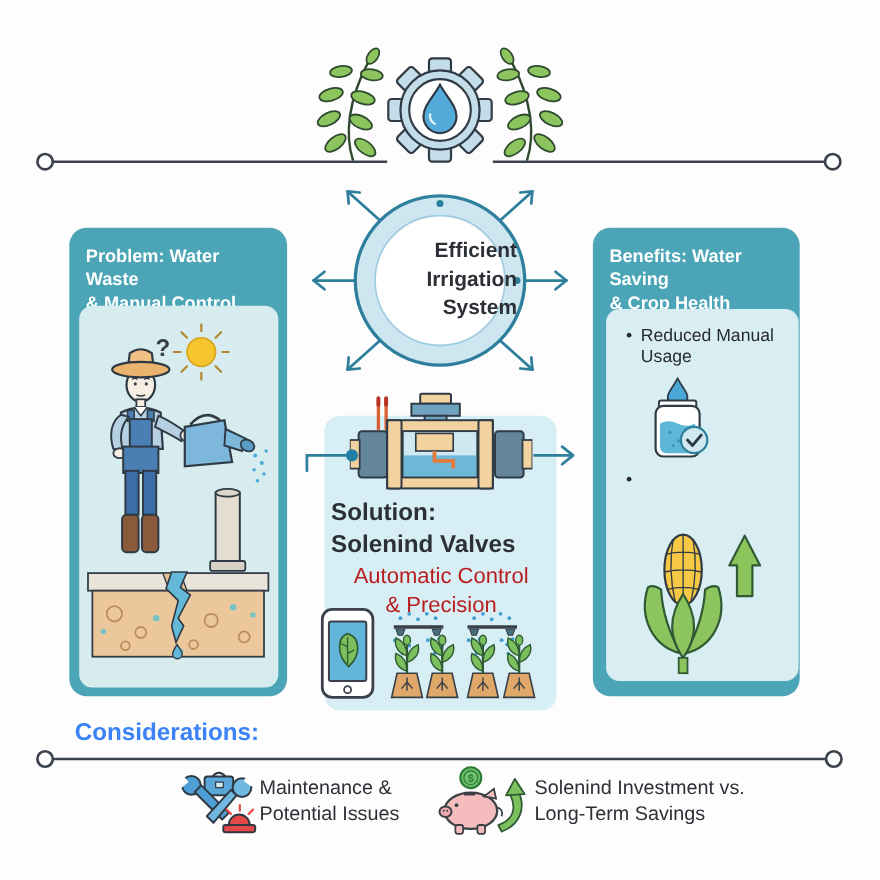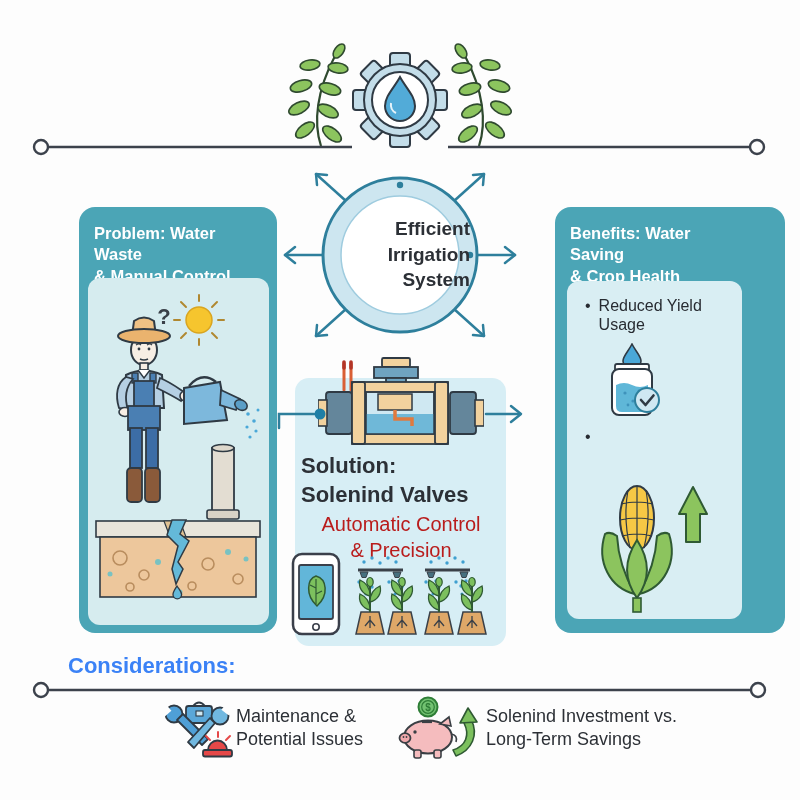--- a/index.html
+++ b/index.html
@@ -1,20 +1,20 @@
 <!DOCTYPE html>
 <html><head>
 <meta charset="utf-8">
 <style>
   html,body{margin:0;padding:0;background:#ffffff;}
   .stage{position:relative;width:800px;height:800px;background:#fdfdfd;overflow:hidden;
          font-family:"Liberation Sans",sans-serif;color:#2c3036;}
   .abs{position:absolute;}
   .pre{white-space:pre-line;}
-  .panel{background:#4BA5B6;border-radius:16px;margin-left:16px;}
+  .panel{background:#4BA5B6;border-radius:16px;}
   .panel-title{color:#ffffff;font-weight:bold;font-size:16.5px;line-height:1.3;}
   .innerbox{background:#D6ECEF;border-radius:12px;}
   .hub-title{font-weight:bold;font-size:19px;line-height:1.35;text-align:right;color:#2c3036;}
   .sol-title{font-weight:bold;font-size:22px;line-height:1.3;color:#2c3036;}
   .sol-sub{font-size:20px;line-height:1.3;text-align:center;color:#b91c1c;}
   .bullet-row{display:flex;gap:8px;font-size:16px;line-height:1.18;color:#272b31;}
   .bullet-marker{font-size:16px;line-height:1.18;}
   .consider-heading{font-size:22px;font-weight:bold;color:#3b82f6;}
   .consider-label{font-size:18px;line-height:1.28;color:#2c3036;}
   svg{display:block;}
@@ -276,27 +276,27 @@
       <circle cx="26" cy="77" r="3.2" fill="none" stroke="#3a3f4a" stroke-width="1.6"></circle>
     </g>
     <use href="#sprbar" x="68" y="20"></use>
     <use href="#sprbar" x="135" y="20"></use>
     <use href="#plant" x="80" y="4"></use>
     <use href="#plant" x="112" y="4"></use>
     <use href="#plant" x="149" y="4"></use>
     <use href="#plant" x="182" y="4"></use>
   </svg>
 
-  <div class="abs panel" style="left:539px;top:207px;width:230px;height:426px">
+  <div class="abs panel" style="left:539px;top:207px;width:188px;height:426px">
     <div class="abs panel-title pre" style="left:15px;top:16px;width:176px">Benefits: Water Saving
 &amp; Crop Health</div>
     <div class="abs innerbox" style="left:12px;top:74px;width:175px;height:338px;background:#D9EEF3">
       <div class="abs bullet-row" style="left:18px;top:16px;width:145px">
         <span class="bullet-marker">•</span>
-        <span class="pre">Reduced Yield
+        <span class="pre">Reduced Manual
 Usage</span>
       </div>
       <svg class="abs" style="left:36px;top:62px" width="58" height="80" viewBox="0 0 58 80">
         <path d="M29,1 C25,9 20,13 20,18 a9,9 0 0 0 18,0 C38,13 33,9 29,1 Z" fill="#4aa8d8" stroke="#2f3a44" stroke-width="1.6"></path>
         <rect x="12" y="21" width="34" height="7" rx="2" fill="#ffffff" stroke="#2f3a44" stroke-width="1.8"></rect>
         <rect x="9" y="26" width="40" height="46" rx="7" fill="#ffffff" stroke="#2f3a44" stroke-width="2"></rect>
         <path d="M13,42 q8,-4 16,0 q8,4 16,0 L45,63 q0,6 -6,6 H19 q-6,0 -6,-6 Z" fill="#5fb7d8"></path>
         <g fill="#3f93bb">
           <circle cx="22" cy="50" r="1.6"></circle>
             <circle cx="30" cy="58" r="1.6"></circle>

